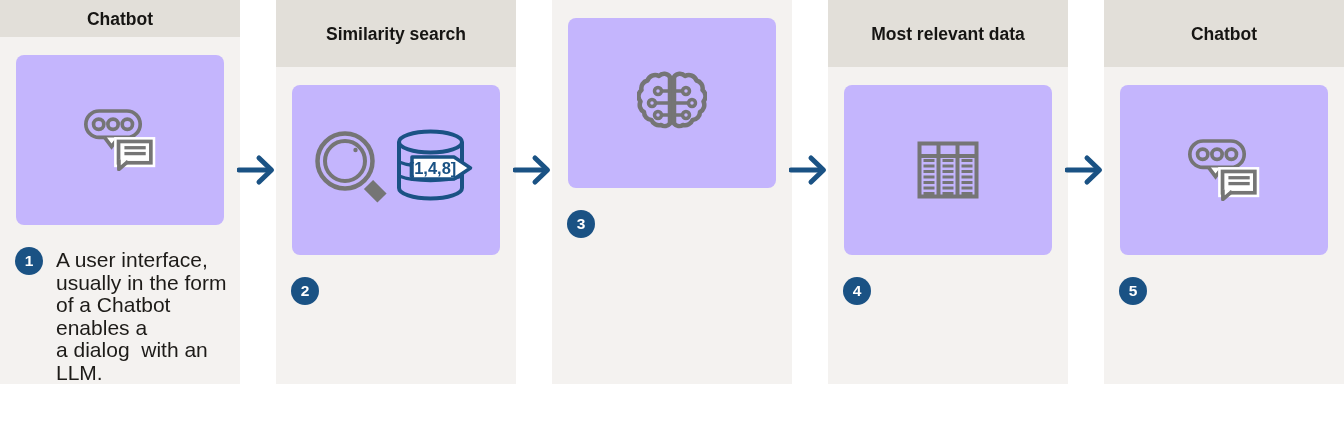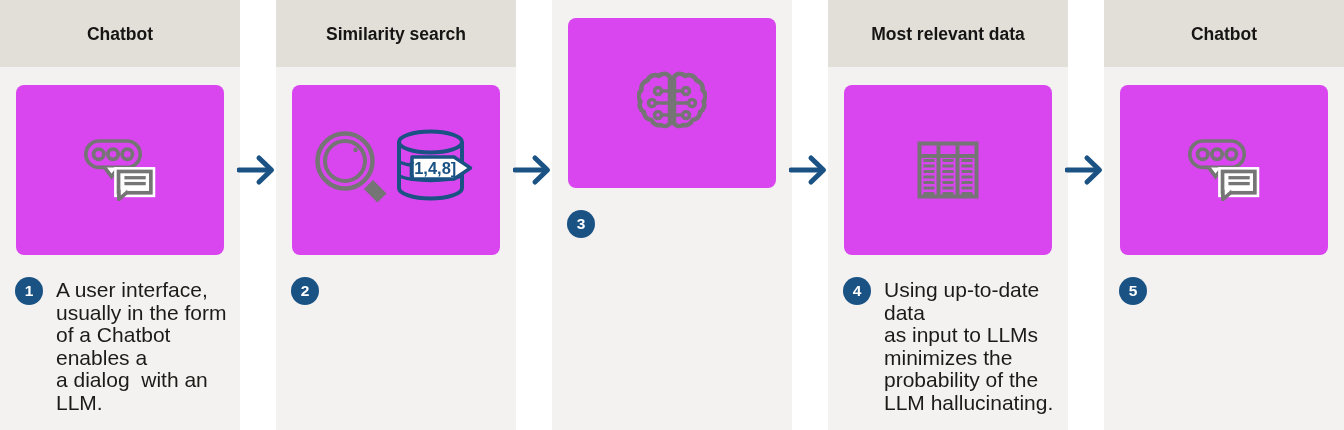--- a/index.html
+++ b/index.html
@@ -1,22 +1,22 @@
 <!DOCTYPE html>
 <html><head>
 <meta charset="utf-8">
 <style>
   html,body{margin:0;padding:0;background:#ffffff;}
   body{width:1344px;height:430px;font-family:"Liberation Sans",sans-serif;}
-  .diagram{display:flex;width:1344px;height:430px;background:#ffffff;}
+  .diagram{display:flex;width:1344px;height:384px;background:#ffffff;}
   .column{width:240px;display:flex;flex-direction:column;}
   .col-header{height:67px;background:#e2dfd9;display:flex;align-items:center;justify-content:center;text-align:center;}
   .col-header h2{margin:0;font-size:17.5px;line-height:22px;font-weight:bold;color:#161513;white-space:pre-line;}
   .col-body{flex:1;background:#f4f2f0;}
-  .icon-card{margin:18px 16px 0;height:170px;background:#d946ef;border-radius:8px;display:flex;align-items:center;justify-content:center;}
+  .icon-card{margin:18px 16px 0;height:170px;background:#c4b5fd;border-radius:8px;display:flex;align-items:center;justify-content:center;}
   .step-row{display:flex;align-items:flex-start;margin-top:22px;padding:0 8px 0 15px;}
   .step-num{flex:0 0 28px;height:28px;border-radius:50%;background:#1a5284;color:#ffffff;font-weight:bold;font-size:15.5px;display:flex;align-items:center;justify-content:center;margin-right:13px;}
   .step-desc{margin:2px 0 0;font-size:21px;line-height:22.5px;color:#1d1b18;white-space:pre-wrap;}
   .gap{width:36px;position:relative;background:#ffffff;}
   .arrow-svg{position:absolute;left:-3px;top:153px;}
 </style>
 </head>
 <body>
 
 <div class="diagram">
@@ -165,25 +165,20 @@
             <line x1="21.5" y1="2.5" x2="21.5" y2="55.5"></line>
             <line x1="40.5" y1="2.5" x2="40.5" y2="55.5"></line>
           </g>
           <use href="#colbars"></use>
           <use href="#colbars" transform="translate(19,0)"></use>
           <use href="#colbars" transform="translate(38,0)"></use>
         </svg>
       </div>
       <div class="step-row">
         <span class="step-num">4</span>
-        <p class="step-desc">Using up-to-date data
-as input to LLMs
-minimizes the
-probability of the
-LLM hallucinating.</p>
       </div>
     </div>
   </section>
 
   <div class="gap">
     <svg class="arrow-svg" width="42" height="34" viewBox="0 0 42 34">
       <g stroke="#1a5284" stroke-width="5" fill="none" stroke-linecap="round" stroke-linejoin="round">
         <path d="M2,17 H32"></path>
           <path d="M22,5 L34.5,17 L22,29"></path>
       </g>

